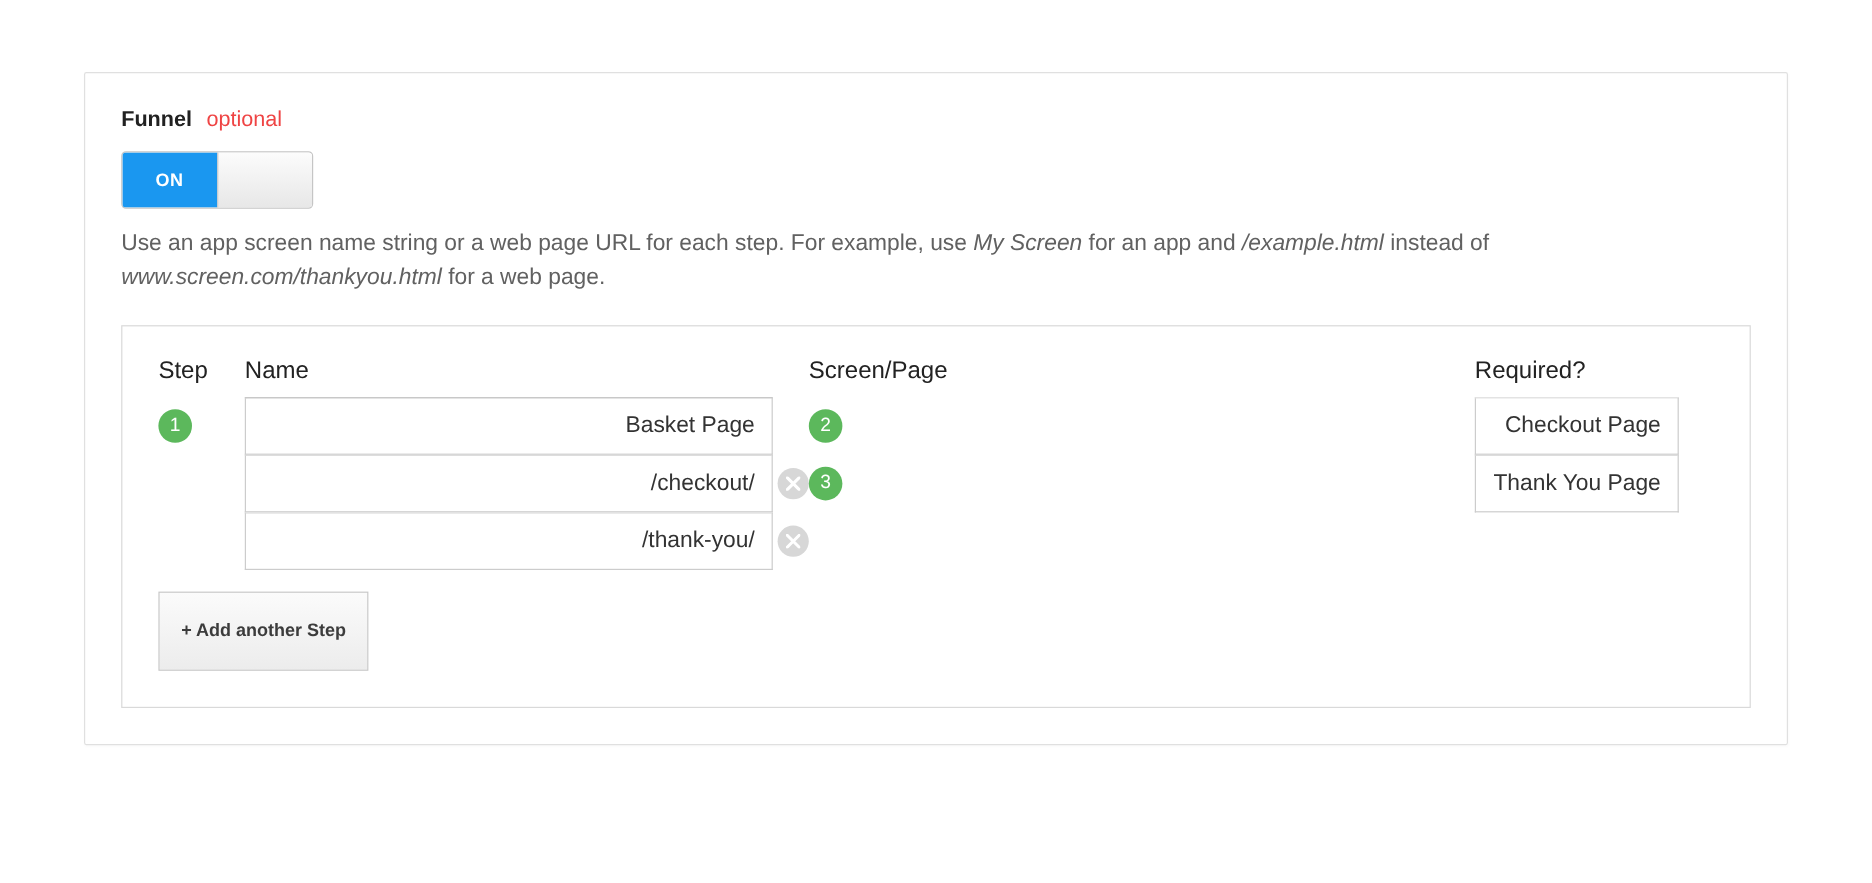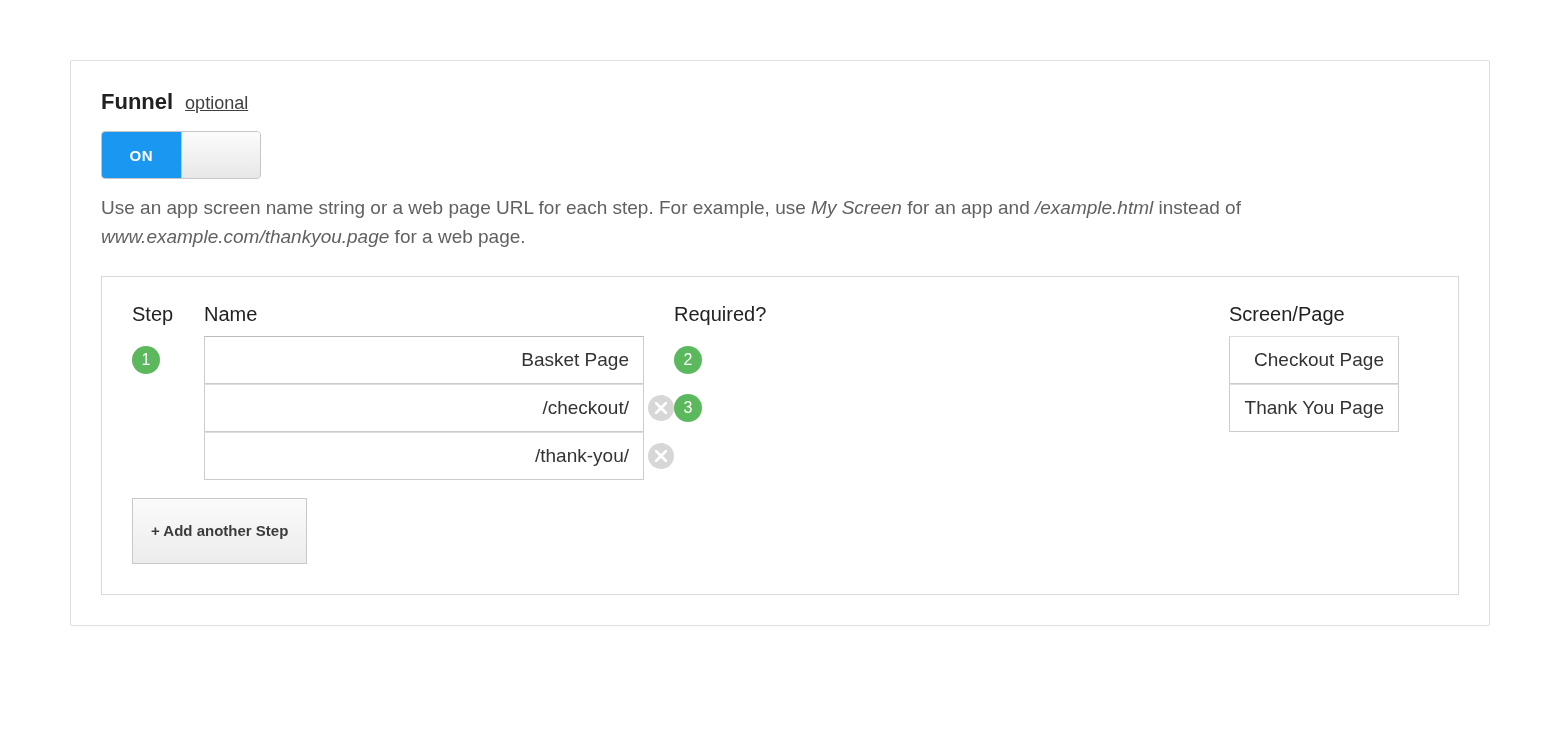--- a/index.html
+++ b/index.html
@@ -16,28 +16,27 @@
     padding: 28px 30px 30px 30px;
     box-shadow: 0 1px 2px rgba(0,0,0,0.02);
   }
   .title-row {
     display: flex;
     align-items: baseline;
     gap: 12px;
     margin-bottom: 16px;
   }
   .title {
-    font-size: 22px;
+    font-size: 18px;
     font-weight: 700;
     color: #212121;
   }
   .subtitle {
     font-size: 18px;
-    color: #404040;
-    text-decoration: underline;
+    color: #ef4444;
   }
   .toggle {
     width: 160px;
     height: 48px;
     border: 1px solid #c5c5c5;
     border-radius: 4px;
     display: flex;
     overflow: hidden;
     margin-bottom: 14px;
     cursor: pointer;
@@ -162,30 +161,30 @@
     <span class="title">Funnel</span>
     <span class="subtitle">optional</span>
   </div>
 
   <div class="toggle">
     <div class="half on">ON</div>
     <div class="half off"></div>
   </div>
 
   <div class="description">
-    <span>Use an app screen name string or a web page URL for each step. For example, use </span><span class="it">My Screen</span><span> for an app and </span><span class="it">/example.html</span><span> instead of </span><span class="it">www.example.com/thankyou.page</span><span> for a web page.</span>
+    <span>Use an app screen name string or a web page URL for each step. For example, use </span><span class="it">My Screen</span><span> for an app and </span><span class="it">/example.html</span><span> instead of </span><span class="it">www.screen.com/thankyou.html</span><span> for a web page.</span>
   </div>
 
   <div class="steps-box">
     <div class="grid">
       <div class="hdr step">Step</div>
       <div class="hdr">Name</div>
       <div class="hdr gap"></div>
+      <div class="hdr">Screen/Page</div>
       <div class="hdr req">Required?</div>
-      <div class="hdr">Screen/Page</div>
 
       <div class="step-num-wrap">
         <div class="step-num">1</div>
       </div>
       <input class="input" type="text" value="Basket Page" style="">
       <div class="gap"></div>
 
       <div class="step-num-wrap">
         <div class="step-num">2</div>
       </div>

